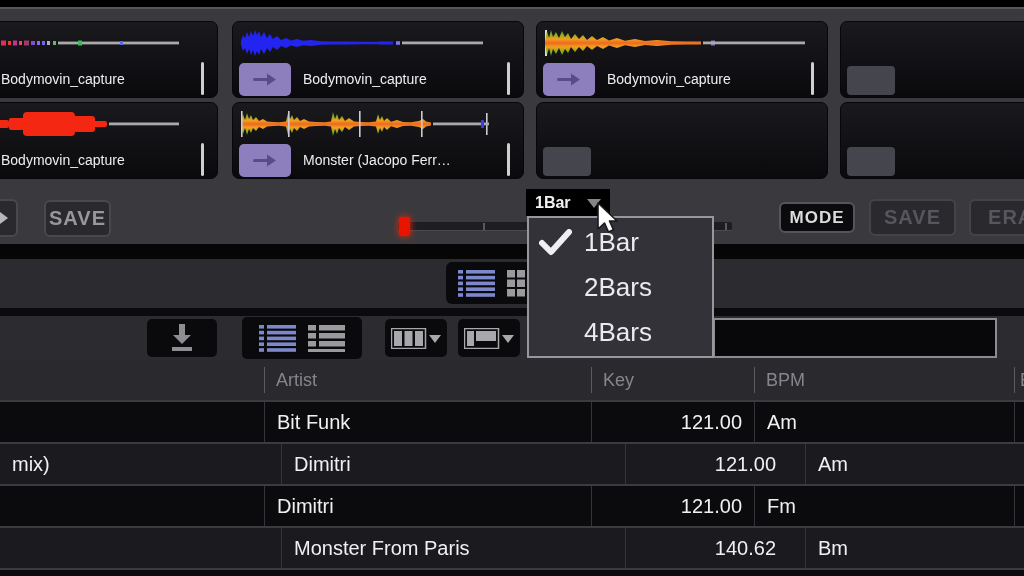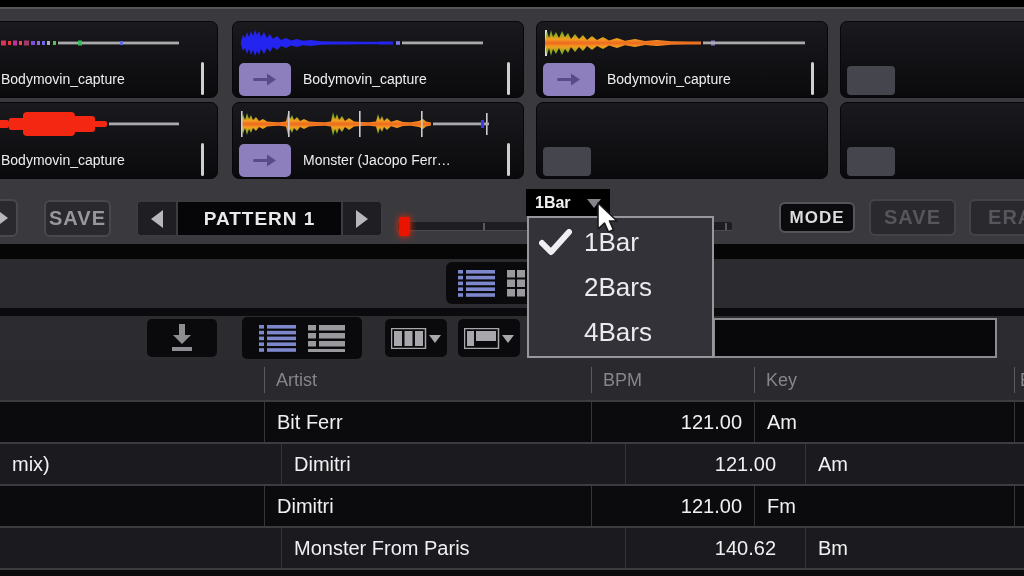--- a/index.html
+++ b/index.html
@@ -229,29 +229,20 @@
     <div class="slot" style="left:840px; top:102px;">
       <div class="slot-btn-empty"></div>
     </div>
 
     
     <div class="tb-btn" id="btn-prev-partial">
       <span class="tri-right" style="position:absolute; right:8px;"></span>
     </div>
     <div class="tb-btn" id="btn-save">SAVE</div>
 
-    <div id="pattern-group">
-      <div class="pat-arrow" style="border-right:2px solid #3c3c40; border-radius:4px 0 0 4px;">
-        <span class="tri-left"></span>
-      </div>
-      <div id="pattern-display">PATTERN 1</div>
-      <div class="pat-arrow" style="border-left:2px solid #3c3c40; border-radius:0 4px 4px 0;">
-        <span class="tri-right"></span>
-      </div>
-    </div>
 
     <div id="slider-track">
       <span class="slider-tick" style="left:85px;"></span>
       <span class="slider-tick" style="left:327px;"></span>
     </div>
     <div id="slider-handle"></div>
 
     <div class="tb-btn" id="btn-mode">MODE</div>
     <div class="tb-btn dim" id="btn-mute">SAVE</div>
     <div class="tb-btn dim" id="btn-erase">ERASE</div>
@@ -351,28 +342,28 @@
       <polygon points="38,7 50,7 44,15" fill="#a8a8ac"></polygon>
     </svg>
   </div>
 
   <input id="search-box" value="" style="">
 
   <div id="library-table">
     <div class="trow" id="thead">
       <div class="tcell"></div>
       <div class="tcell">Artist</div>
+      <div class="tcell">Key</div>
       <div class="tcell">BPM</div>
-      <div class="tcell">Key</div>
       <div class="tcell" style="padding-left:6px;">B</div>
     </div>
 
     <div class="trow brow dark">
       <div class="tcell"></div>
-      <div class="tcell">Bit Ferr</div>
+      <div class="tcell">Bit Funk</div>
       <div class="tcell num">121.00</div>
       <div class="tcell">Am</div>
       <div class="tcell"></div>
     </div>
     <div class="trow brow light">
       <div class="tcell" style="padding-left:4px;">mix)</div>
       <div class="tcell">Dimitri</div>
       <div class="tcell num">121.00</div>
       <div class="tcell">Am</div>
       <div class="tcell"></div>

